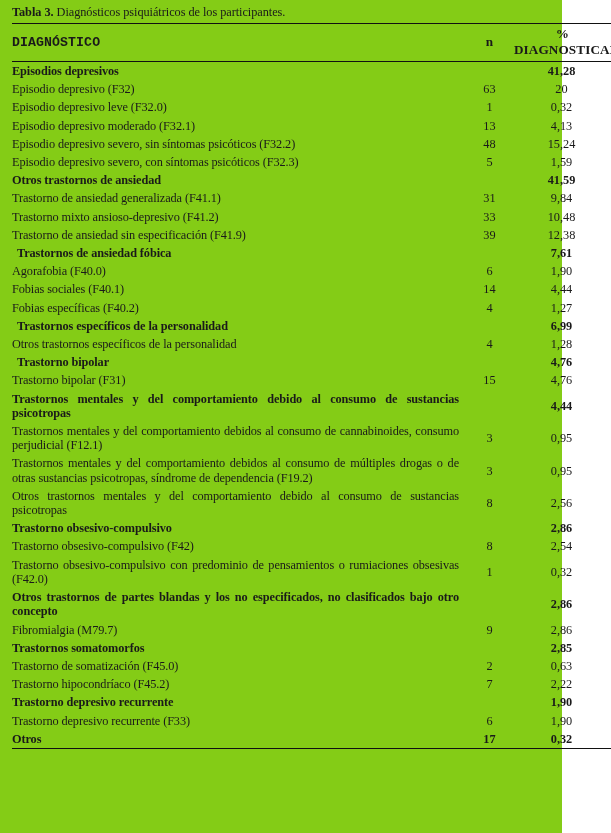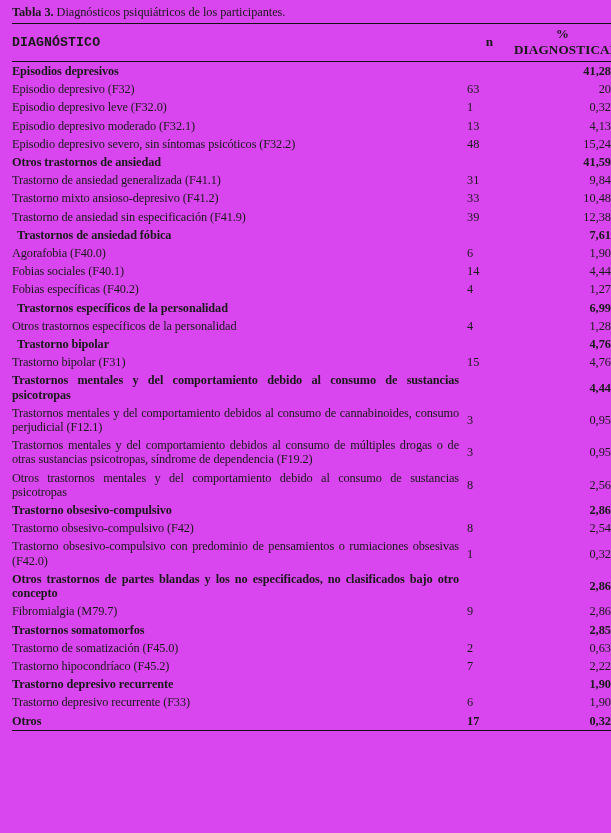--- a/index.html
+++ b/index.html
@@ -10,25 +10,25 @@
   }
   body {
     width: 611px;
     height: 833px;
     font-family: "Liberation Serif", "DejaVu Serif", serif;
     color: #1a1a1a;
     overflow: hidden;
   }
   #page {
     position: relative;
-    width: 611px;
+    width: 562px;
     height: 833px;
     box-sizing: border-box;
     padding: 3px 0 16px 0;
-    background: #d946ef;
+    background: #84cc16;
   }
   .caption {
     font-size: 12.3px;
     line-height: 15px;
     padding: 2px 0 3px 12px;
     white-space: nowrap;
     letter-spacing: -0.05px;
   }
   .caption b { font-weight: bold; }
 
@@ -60,25 +60,26 @@
     vertical-align: middle;
   }
   td.c-label {
     text-align: justify;
     text-align-last: left;
     padding: 2px 8px 2px 0;
     line-height: 14.2px;
     letter-spacing: -0.1px;
   }
   td.c-num {
+    text-align: center;
     line-height: 14.2px;
     padding: 2px 0;
   }
   td.c-pctv {
-    text-align: right;
+    text-align: center;
     line-height: 14.2px;
     padding: 2px 0;
   }
 
   tr.group td.c-label { font-weight: bold; }
   tr.group td.c-pctv  { font-weight: bold; }
   tr.group td.c-num   { font-weight: bold; }
 
   tr.indent td.c-label { padding-left: 5px; }
 
@@ -134,20 +135,25 @@
         <tr class="sub">
           <td class="c-label">Episodio depresivo moderado (F32.1)</td>
           <td class="c-num">13</td>
           <td class="c-pctv">4,13</td>
         </tr>
         <tr class="sub">
           <td class="c-label">Episodio depresivo severo, sin síntomas psicóticos (F32.2)</td>
           <td class="c-num">48</td>
           <td class="c-pctv">15,24</td>
         </tr>
+        <tr class="sub">
+          <td class="c-label">Episodio depresivo severo, con síntomas psicóticos (F32.3)</td>
+          <td class="c-num">5</td>
+          <td class="c-pctv">1,59</td>
+        </tr>
         <tr class="group">
           <td class="c-label">Otros trastornos de ansiedad</td>
           <td class="c-num"></td>
           <td class="c-pctv">41,59</td>
         </tr>
         <tr class="sub">
           <td class="c-label">Trastorno de ansiedad generalizada (F41.1)</td>
           <td class="c-num">31</td>
           <td class="c-pctv">9,84</td>
         </tr>

